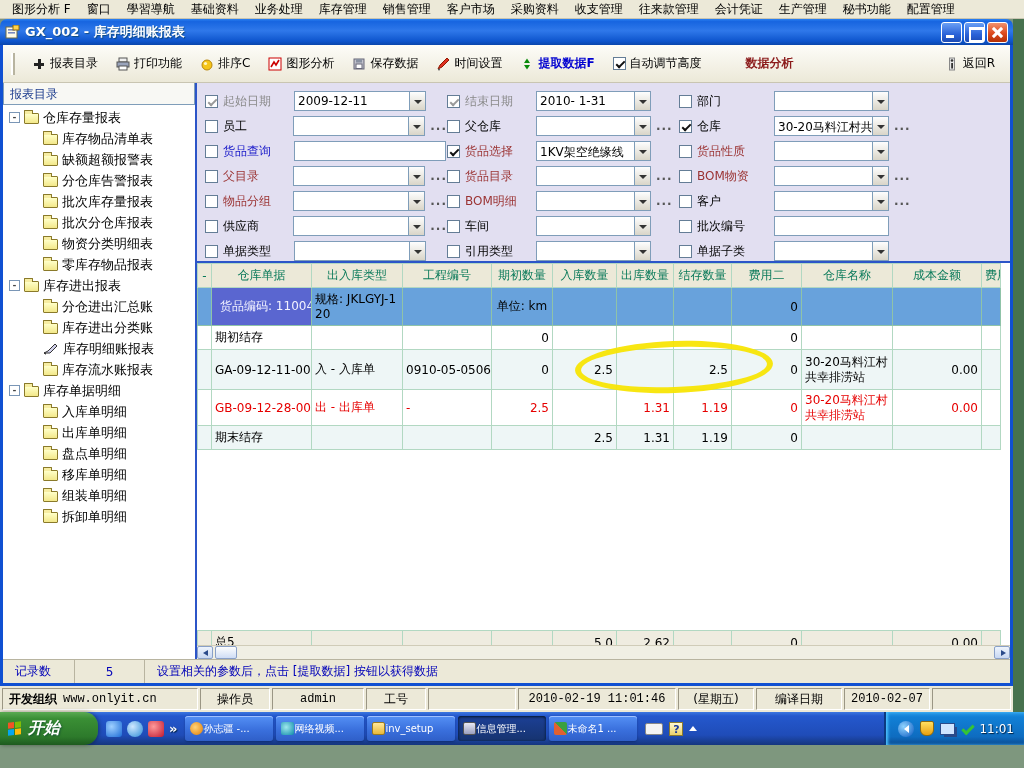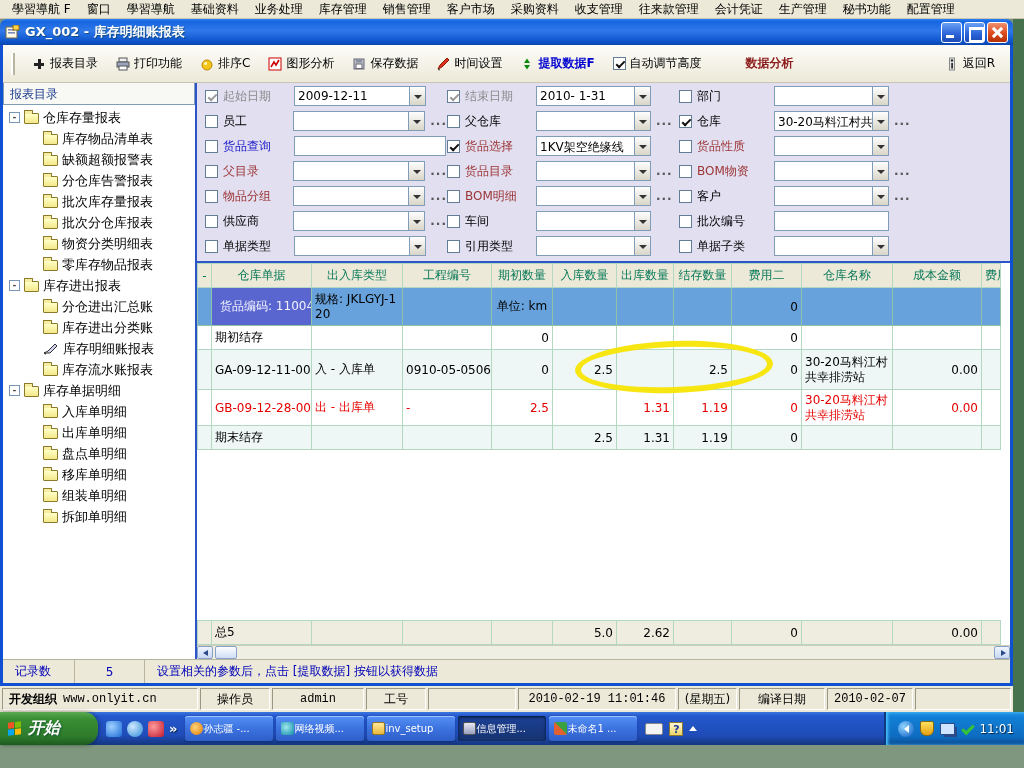--- a/index.html
+++ b/index.html
@@ -52,21 +52,21 @@
   .ti{height:21px;display:flex;align-items:center;gap:4px;padding-left:6px;font-size:13px;cursor:default;white-space:nowrap}
   .ti.child{padding-left:40px}
   .exp{width:11px;height:11px;border:1px solid #7a96b6;background:#fff;font:bold 9px/9px "DejaVu Sans Mono",monospace;text-align:center;color:#444;flex:none}
   .folder{position:relative;width:15px;height:11px;background:linear-gradient(#ffffc8,#f3e88a);border:1px solid #8a7a2a;border-radius:1px;flex:none;margin-top:2px}
   .folder::before{content:"";position:absolute;top:-4px;left:-1px;width:7px;height:3px;background:#f7eda2;border:1px solid #8a7a2a;border-bottom:none;border-radius:1px 1px 0 0}
 
   .content{flex:1;display:flex;flex-direction:column;min-width:0}
 
   
   .filters{height:180px;background:#e2dff1;border-bottom:2px solid #2c55c8;padding-top:3px}
-  .frow{display:flex;align-items:flex-start;height:25px;padding-left:8px}
+  .frow{display:flex;align-items:flex-end;height:25px;padding-left:8px}
   .fcell{display:flex;align-items:center;gap:5px}
   .fcell.c1{width:242px}
   .fcell.c2{width:232px}
   .fcell.c3{flex:1}
   .flabel{width:66px;white-space:nowrap;overflow:hidden}
   .fcell.c3 .flabel{width:72px}
   .flabel.gray{color:#8a8a8a}
   .flabel.blue{color:#1515c8}
   .flabel.maroon{color:#9b3333}
   .dd{position:relative;height:20px;background:#fff;border:1px solid #7f9db9;width:132px;flex:none}
@@ -90,21 +90,21 @@
   tr.prow td{border-color:#8fc3a8;color:#000}
   tr.prow td.code{background:#5a66d0;color:#f2f2ff;padding-left:8px}
   tr.prow td.spec{white-space:normal;word-break:break-all;line-height:1.25}
   tr.prow td.unit{text-align:center}
   tr.r0,tr.r2{background:#fff;height:24px}
   tr.r1{background:#eef6f6;height:40px}
   tr.r3{background:#eef6f6;height:24px}
   tr.r2{height:36px}
   tr.red td{color:#e60000}
   td.wh{white-space:normal;line-height:1.25}
-  .sumtbl{position:absolute;left:0;bottom:14px}
+  .sumtbl{position:absolute;left:0;bottom:4px}
   .sumtbl td{background:#efece0;height:24px}
 
   .hl-ellipse{position:absolute;left:378px;top:78px;width:198px;height:52px;border:6px solid #f7e400;border-radius:50%;transform:rotate(-2deg);opacity:.93;pointer-events:none}
 
   
   .hscroll{position:absolute;left:0;bottom:0;width:100%;height:14px;background:#f0efe4;border-top:1px solid #d0ccb8;display:flex;align-items:center}
   .harrow{width:16px;height:13px;background:linear-gradient(#eef4fd,#c8d8f2);border:1px solid #89a0c8;border-radius:2px;position:relative;flex:none}
   .harrow.left::after{content:"";position:absolute;left:5px;top:3px;border-top:3px solid transparent;border-bottom:3px solid transparent;border-right:5px solid #2a4a8a}
   .harrow.right{margin-left:auto}
   .harrow.right::after{content:"";position:absolute;left:6px;top:3px;border-top:3px solid transparent;border-bottom:3px solid transparent;border-left:5px solid #2a4a8a}
@@ -121,21 +121,21 @@
   .appfooter{position:absolute;top:686px;left:0;width:1013px;height:26px;background:#ece9d8;display:flex;align-items:stretch;padding:2px;gap:2px}
   .fcellb{border:1px solid;border-color:#9a9684 #fff #fff #9a9684;display:flex;align-items:center;padding:0 6px;white-space:nowrap;overflow:hidden}
   .fb-dev{width:196px;gap:6px}
   .fb-dev b{font-weight:bold}
   .mono{font-family:Liberation Mono, monospace;font-size:12px}
   .fb-opl{width:70px;justify-content:center}
   .fb-opv{width:92px;justify-content:center}
   .fb-wkl{width:60px;justify-content:center}
   .fb-wkv{width:88px}
   .fb-dt{width:158px;justify-content:center}
-  .fb-wd{width:59px;justify-content:center}
+  .fb-wd{width:76px;justify-content:center}
   .fb-cl{width:86px;justify-content:center}
   .fb-cv{width:86px;justify-content:center}
   .fb-rest{flex:1}
 
   
   .taskbar{position:absolute;top:712px;left:0;width:1024px;height:33px;
     background:linear-gradient(180deg,#3c77e0 0%,#2458cd 12%,#1f4cb8 70%,#15367e 100%);display:flex;align-items:center}
   .start{height:33px;width:98px;border-radius:0 14px 14px 0;display:flex;align-items:center;gap:6px;padding-left:8px;flex:none;
     background:linear-gradient(180deg,#5aaa52 0%,#3a8f35 20%,#2d7a2b 75%,#1d5a1e 100%);box-shadow:1px 0 4px #0006;
     color:#fff;font-style:italic;font-weight:bold;font-size:16px;text-shadow:1px 1px 2px #0338}
@@ -171,21 +171,21 @@
   .okic::after{content:"";position:absolute;left:1px;top:2px;width:9px;height:4px;border-left:3px solid #35c435;border-bottom:3px solid #35c435;transform:rotate(-45deg)}
   .clock{color:#fff;font-size:12px;text-shadow:1px 1px 1px #024}
 </style>
 </head>
 <body>
 
 <div class="desktop-right"></div>
 <div class="desktop-bottom"></div>
 
 <div class="menubar">
-  <span class="mi">學習導航 F</span>
+  <span class="mi">图形分析 F</span>
   <span class="mi">窗口</span>
   <span class="mi">學習導航</span>
   <span class="mi">基础资料</span>
   <span class="mi">业务处理</span>
   <span class="mi">库存管理</span>
   <span class="mi">销售管理</span>
   <span class="mi">客户市场</span>
   <span class="mi">采购资料</span>
   <span class="mi">收支管理</span>
   <span class="mi">往来款管理</span>

